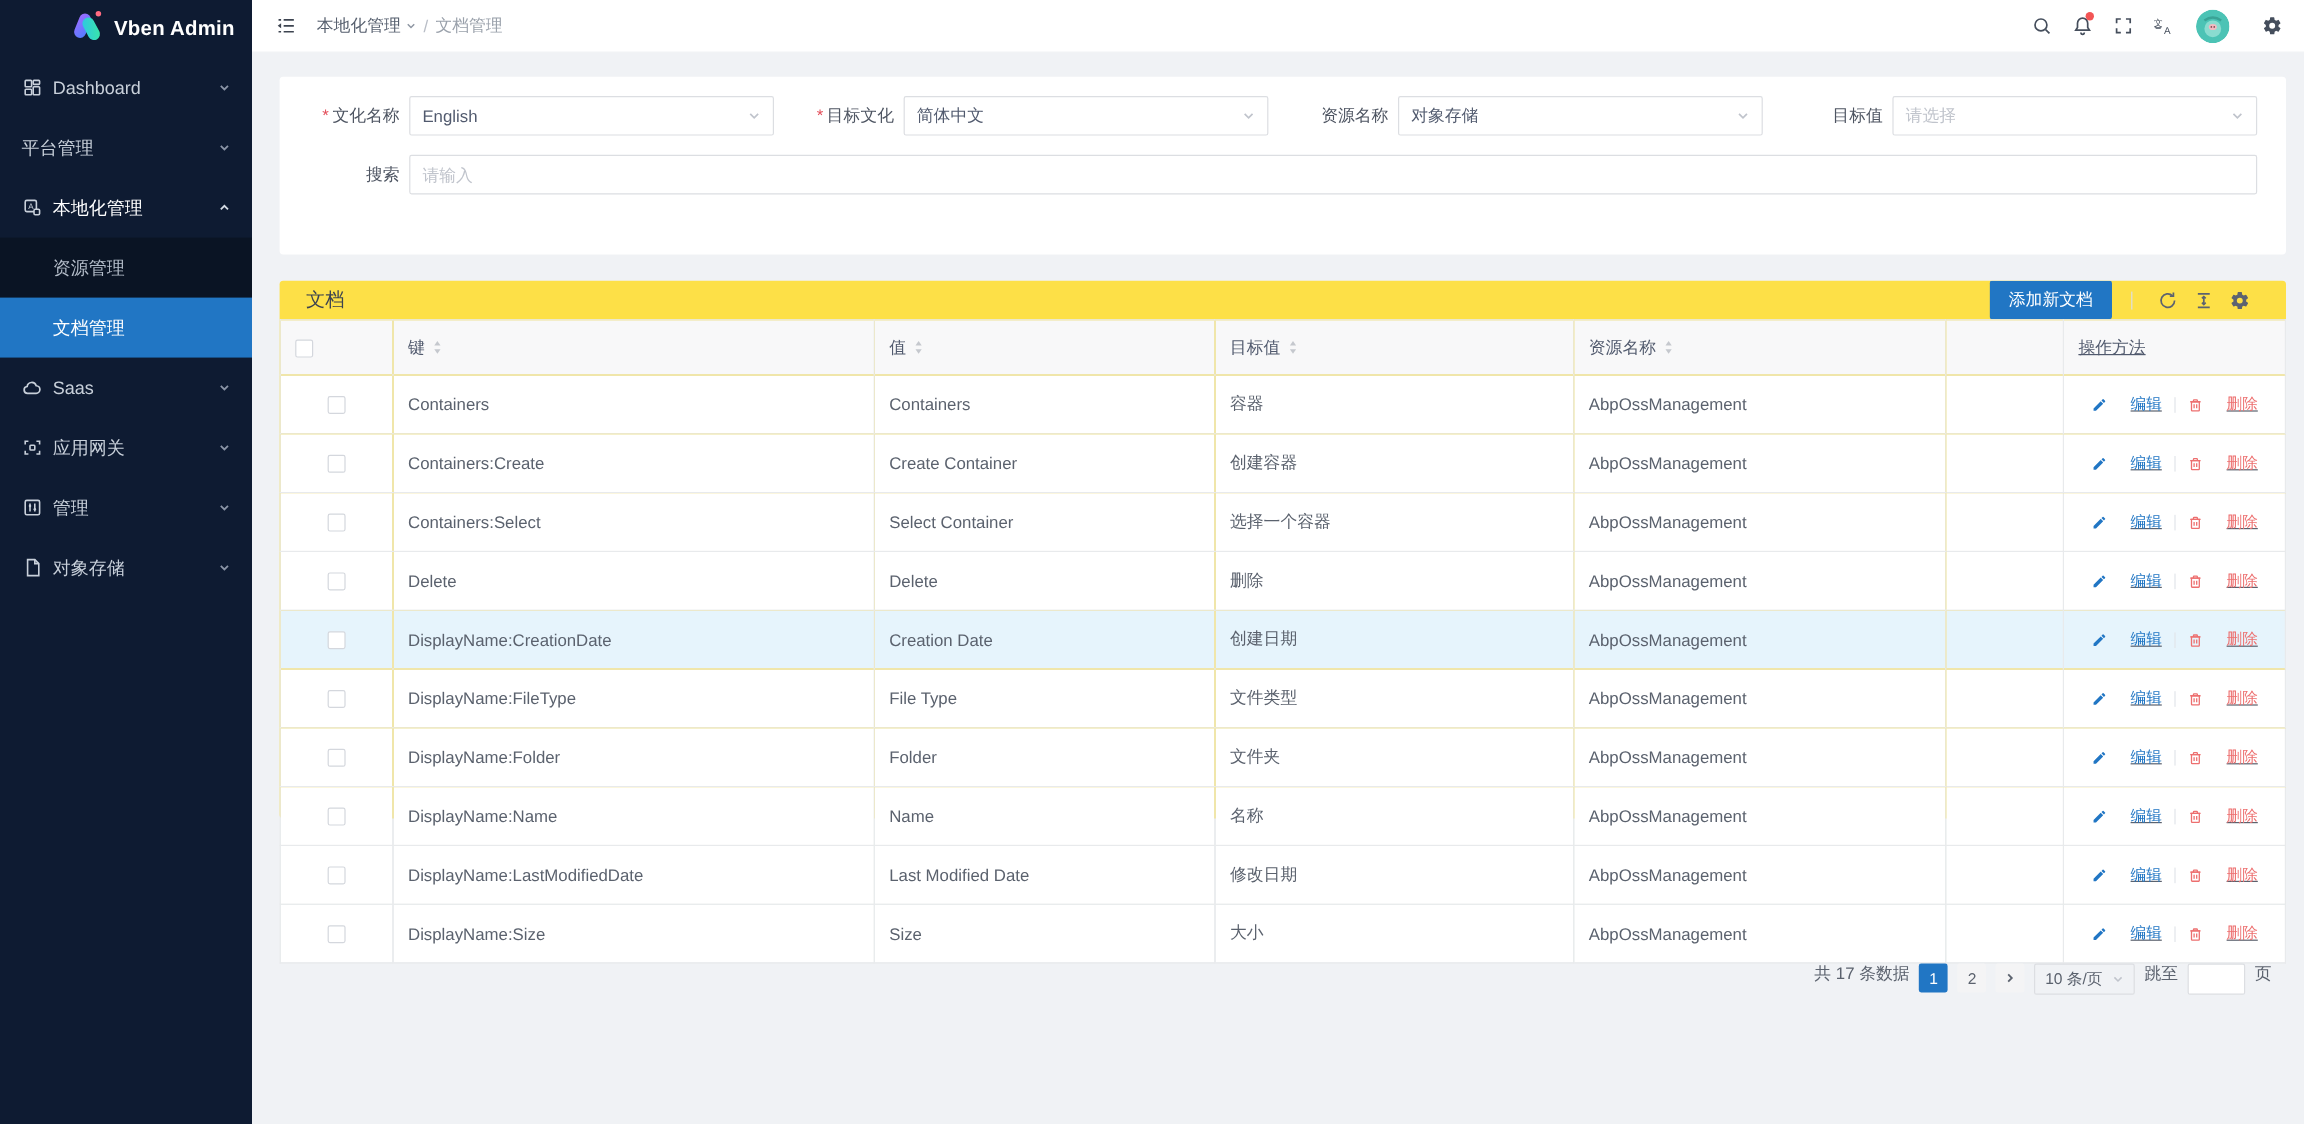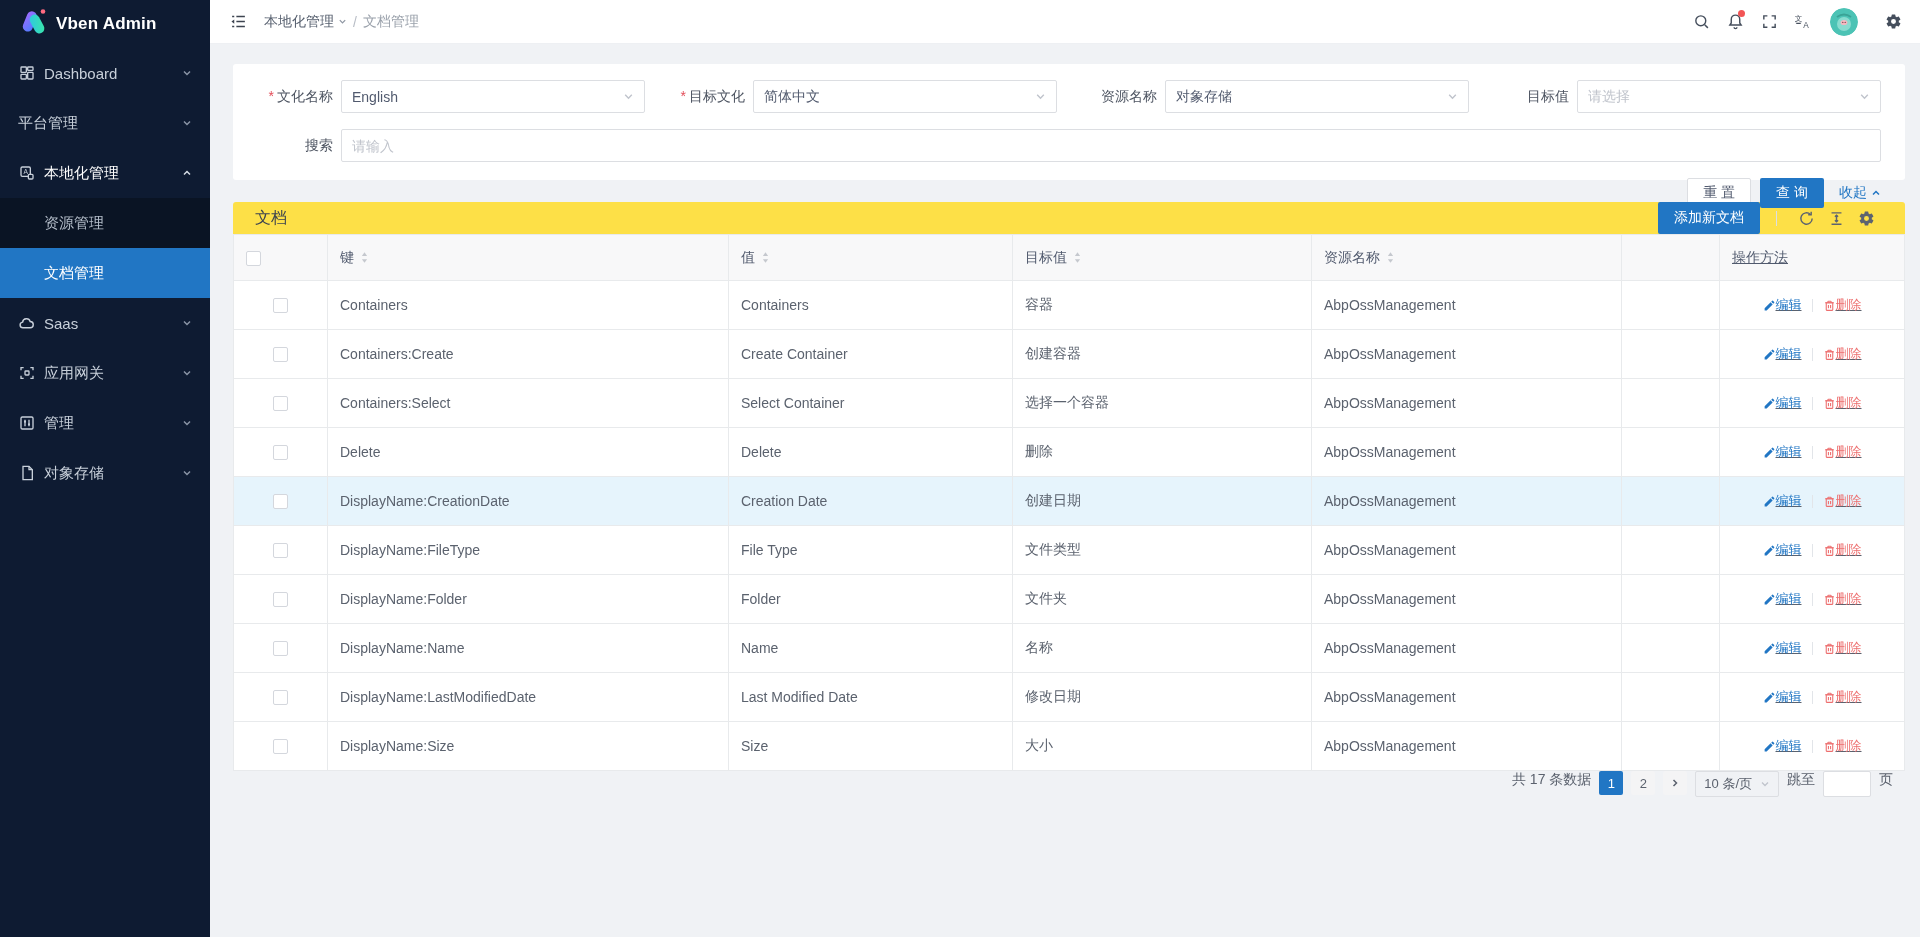--- a/index.html
+++ b/index.html
@@ -1,21 +1,21 @@
 <!DOCTYPE html>
 <html><head>
 <meta charset="utf-8">
 <style>
   * { margin:0; padding:0; box-sizing:border-box; }
   html,body { width:1920px; height:937px; font-family:"Liberation Sans","DejaVu Sans",sans-serif; background:#f0f2f5; overflow:hidden; }
   .app { display:flex; width:1920px; height:937px; }
 
   
   .sidebar { width:210px; flex-shrink:0; background:#0e1b32; color:#c8d0da; display:flex; flex-direction:column; }
-  .logo-row { height:48px; display:flex; align-items:center; padding-left:18px; gap:8px; }
+  .logo-row { height:48px; display:flex; align-items:center; padding-left:18px; gap:8px;margin-left:39px; }
   .logo-title { color:#fff; font-size:17px; font-weight:bold; letter-spacing:.2px; }
   .menu { flex:1; }
   .menu-item { height:50px; display:flex; align-items:center; padding:0 18px; font-size:15px; cursor:pointer; color:#c8d0da; }
   .menu-item .mi-icon { width:17px; height:17px; margin-right:9px; display:flex; align-items:center; justify-content:center; color:#c8d0da; }
   .menu-item .mi-icon.empty { width:0; margin-right:0; }
   .menu-item .mi-label { flex:1; white-space:nowrap; }
   .menu-item.active-parent { color:#fff; }
   .submenu { background:#0a1424; }
   .submenu-item { height:50px; display:flex; align-items:center; padding-left:44px; font-size:15px; color:#b4bdc9; cursor:pointer; }
   .submenu-item.active { background:#2176c4; color:#fff; }
@@ -33,21 +33,21 @@
   .topbar-right { margin-left:auto; display:flex; align-items:center; }
   .tb-icon { width:34px; height:44px; display:flex; align-items:center; justify-content:center; color:#454e5c; cursor:pointer; position:relative; }
   .tb-icon svg { display:block; }
   .badge-dot { position:absolute; top:10px; right:7px; width:7px; height:7px; border-radius:50%; background:#f25555; }
   .avatar { width:28px; height:28px; border-radius:50%; overflow:hidden; margin:0 10px; cursor:pointer; flex-shrink:0; }
   .gear-right { margin-left:8px; }
 
   .content { flex:1; padding:20px 15px 0 23px; overflow:hidden; }
 
   
-  .filter-card { background:#fff; border-radius:3px; height:116px; padding:16px 24px 0 16px; }
+  .filter-card { background:#fff; border-radius:3px; height:148px; padding:16px 24px 0 16px; }
   .f-row1 { display:flex; align-items:center; }
   .f-group { display:flex; align-items:center; flex:1; min-width:0; }
   .f-group + .f-group { margin-left:16px; }
   .f-label { width:92px; flex-shrink:0; text-align:right; padding-right:8px; font-size:14px; color:#4e5562; white-space:nowrap; }
   .req { color:#e34d59; margin-right:3px; font-size:14px; }
   .select-box { flex:1; height:33px; border:1px solid #dcdee2; border-radius:2px; background:#fff; display:flex; align-items:center; padding:0 10px; font-size:14px; color:#515a6e; cursor:pointer; }
   .select-box .sel-text { flex:1; overflow:hidden; white-space:nowrap; }
   .select-box .placeholder { color:#c0c4cc; }
   .select-box .sel-arrow { color:#c0c4cc; }
   .f-row2 { display:flex; align-items:center; margin-top:16px; }
@@ -72,21 +72,21 @@
   table.grid th, table.grid td { border:1px solid #e8eaec; font-size:14px; padding:0 12px; overflow:hidden; white-space:nowrap; }
   table.grid th { height:46px; background:#f8f8f9; color:#515a6e; font-weight:500; text-align:left; }
   table.grid td { height:49px; color:#5b626e; background:#fff; }
   tr.highlighted td { background:#e6f4fc; }
   .th-inner { display:flex; align-items:center; gap:6px; }
   .sort-ic { display:inline-flex; flex-direction:column; line-height:0; }
   .c-check, .th-check { text-align:center; }
   .checkbox { display:inline-block; width:15px; height:15px; border:1px solid #d4d7dd; border-radius:2px; background:#fff; vertical-align:middle; cursor:pointer; }
   .th-actions, .c-actions { text-align:center;text-decoration:underline; }
   .c-actions .cell-actions { display:flex; align-items:center; justify-content:center; }
-  .action { display:inline-flex; align-items:center; gap:0; font-size:13px; cursor:pointer; }
+  .action { display:inline-flex; align-items:center; gap:20px; font-size:13px; cursor:pointer; }
   .action.edit { color:#2176c4; }
   .action.del { color:#ed6f6f; }
   .action i { font-style:normal; }
   .action-divider { width:1px; height:13px; background:#e2e5e9; margin:0 10px; }
 
   
   .pager { flex:1; display:flex; align-items:flex-start; justify-content:flex-end; padding-right:12px; gap:8px; font-size:14px; color:#5b626e; }
   .pg-btn { min-width:24px; height:24px; border-radius:2px; background:#f4f4f5; color:#5b626e; display:inline-flex; align-items:center; justify-content:center; font-size:13px; cursor:pointer; padding:0 4px; }
   .pg-btn.active { background:#2176c4; color:#fff; }
   .pg-size { height:26px; border:1px solid #dcdee2; border-radius:2px; display:inline-flex; align-items:center; gap:8px; padding:0 8px; font-size:13px; color:#5b626e; cursor:pointer; }
@@ -340,30 +340,20 @@
                   </svg></span>
             </span>
           </div>
         </div>
 
         <div class="f-row2">
           <span class="f-label">搜索</span>
           <input class="text-input" type="text" placeholder="请输入" style="">
         </div>
 
-        <div class="f-actions">
-          <button class="btn btn-default">重 置</button>
-          <button class="btn btn-primary">查 询</button>
-          <span class="collapse-link">
-            <span>收起</span>
-            <svg width="10" height="10" viewBox="0 0 10 10" fill="none" stroke="#2176c4" stroke-width="1.5">
-                <polyline points="2,6.5 5,3.5 8,6.5"></polyline>
-              </svg>
-          </span>
-        </div>
       </section>
 
       <section class="table-card">
         <div class="table-titlebar">
           <span class="table-title">文档</span>
           <div class="tt-right">
             <button class="btn btn-primary btn-add">添加新文档</button>
             <span class="tt-divider"></span>
             <span class="tt-icon">
               <svg width="17" height="17" viewBox="0 0 24 24" fill="none" stroke="currentColor" stroke-width="2">

